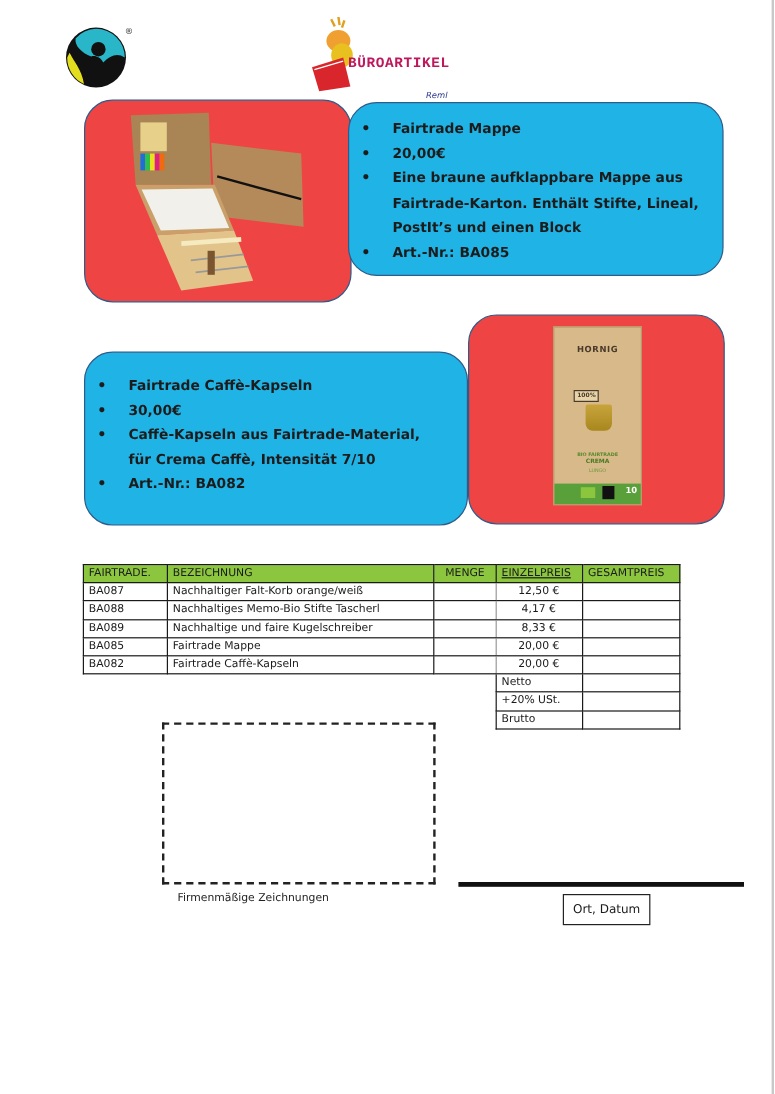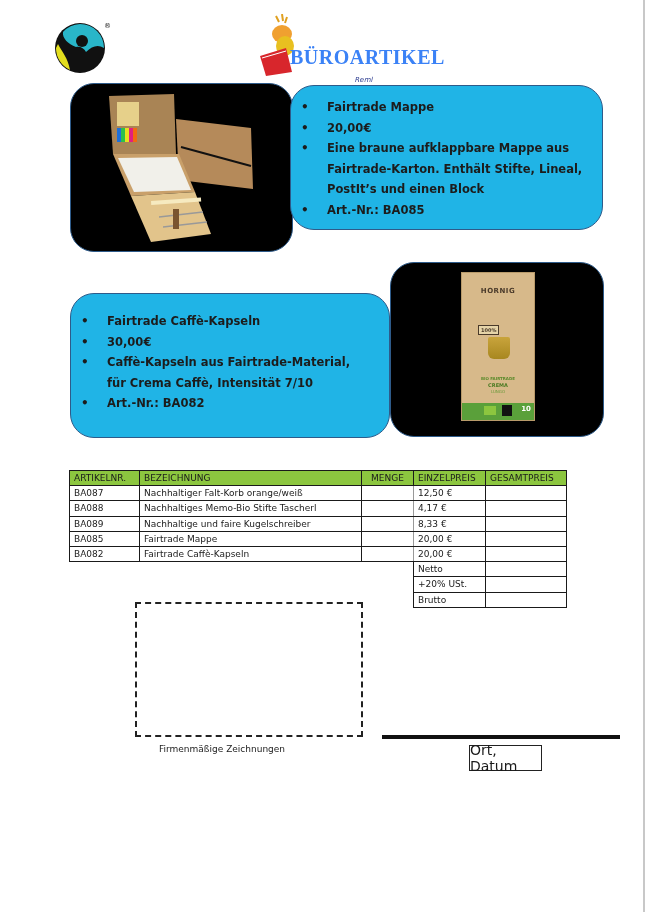--- a/index.html
+++ b/index.html
@@ -4,26 +4,26 @@
   <style>
     * { box-sizing: border-box; margin: 0; padding: 0; }
     html, body { width: 646px; height: 912px; background: #ffffff; overflow: hidden; }
     body { position: relative; font-family: "DejaVu Sans", "Liberation Sans", sans-serif; color: #1a1a1a; }
     .page-edge { position: absolute; left: 643px; top: 0; width: 2px; height: 912px; background: #c8c8c8; }
 
     
     .ft-logo { position: absolute; left: 54px; top: 22px; width: 52px; height: 52px; }
     .ft-reg { position: absolute; left: 104px; top: 22px; font-size: 7px; color: #222; }
     .ba-logo { position: absolute; left: 252px; top: 14px; width: 145px; height: 64px; }
-    .ba-text { position: absolute; left: 290px; top: 46px; font-family: Liberation Serif, serif; font-weight: bold; font-size: 20px; color: #3b82f6; letter-spacing: 0.5px; }
+    .ba-text { position: absolute; left: 290px; top: 46px; font-family: Liberation Mono, monospace; font-weight: bold; font-size: 12px; color: #be185d; letter-spacing: 0.5px; }
     .ba-sub { position: absolute; left: 355px; top: 64px; font-size: 7px; color: #2b3b8f; font-style: italic; margin-top: 12px; }
 
     
     .box { position: absolute; border-radius: 24px; border: 1.5px solid #2e5b8a; }
-    .green { background: #000000; }
+    .green { background: #ef4444; }
     .blue { background: #20b4e6; }
     .box ul { list-style: none; font-family: "DejaVu Sans", sans-serif; font-weight: bold; font-size: 11.5px; color: #1c1c1c; line-height: 20.5px; }
     .box li { position: relative; padding-left: 36px; }
     .box li::before { content: "•"; position: absolute; left: 10px; top: 0; font-size: 12px; }
 
     #box1-img { left: 70px; top: 83px; width: 223px; height: 169px; }
     #box1-txt { left: 290px; top: 85px; width: 313px; height: 145px; padding-top: 11px; }
     #box2-txt { left: 70px; top: 293px; width: 320px; height: 145px; padding-top: 17px; }
     #box2-img { left: 390px; top: 262px; width: 214px; height: 175px; }
 
@@ -31,31 +31,31 @@
     .folder { position: absolute; }
 
     
     table.order { position: absolute; left: 69px; top: 470px; border-collapse: collapse; font-family: "DejaVu Sans", sans-serif; font-size: 9px; }
     table.order td, table.order th { height: 15.2px; padding: 0 4px; border: 1px solid #1a1a1a; white-space: nowrap; font-weight: normal; }
     table.order th { background: #8cc63f; text-align: left; }
     table.order th.center { text-align: center; }
     table.order .c1 { width: 70px; }
     table.order .c2 { width: 222px; }
     table.order .c3 { width: 52px; border-left-color: #999; margin-top: 45px; }
-    table.order .c4 { width: 72px; }
+    table.order .c4 { width: 72px; text-decoration: underline; }
     table.order .c5 { width: 81px; margin-top: 27px; }
-    table.order td.num { text-align: left; padding-right: 5px; }
+    table.order td.num { text-align: center; padding-right: 5px; }
     table.order td.blank { border: none; }
     table.order td.c3cell { border-left: 1px solid #999; border-right: 1px solid #999; }
 
     
     .sig-box { position: absolute; left: 135px; top: 602px; width: 228px; height: 135px; border: 2px dashed #222; }
-    .sig-label { position: absolute; left: 159px; top: 744px; font-size: 9px; color: #222; }
+    .sig-label { position: absolute; left: 148px; top: 744px; font-size: 9px; color: #222; }
     .sig-line { position: absolute; left: 382px; top: 735px; width: 238px; height: 4px; background: #111; }
-    .date-box { position: absolute; left: 469px; top: 745px; width: 73px; height: 26px; border: 1px solid #222; font-size: 14px; display: flex; align-items: center; justify-content: center; }
+    .date-box { position: absolute; left: 469px; top: 745px; width: 73px; height: 26px; border: 1px solid #222; font-size: 10px; display: flex; align-items: center; justify-content: center; }
   </style>
 </head>
 <body>
 
 <div class="page-edge"></div>
 
 <svg class="ft-logo" viewBox="0 0 52 52">
   <circle cx="26" cy="26" r="25" fill="#111"></circle>
   <path d="M26 2 A24 24 0 0 1 50 26 C44 22 38 24 32 30 C30 26 26 24 22 25 C14 22 8 16 9 10 A24 24 0 0 1 26 2 Z" fill="#29b6c9"></path>
   <path d="M4 22 C8 30 14 36 16 48 A24 24 0 0 1 2 26 Z" fill="#e3de1e"></path>
@@ -128,21 +128,21 @@
       <div style="position:absolute;left:22px;top:3px;width:12px;height:9px;background:#8cc63f;"></div>
       <div style="position:absolute;left:40px;top:2px;width:10px;height:11px;background:#111;"></div>
       <div style="position:absolute;right:3px;top:2px;font-size:7px;color:#fff;font-weight:bold;">10</div>
     </div>
   </div>
 </div>
 
 <table class="order">
   <thead>
     <tr>
-      <th class="c1">ARTIKELNR.</th>
+      <th class="c1">FAIRTRADE.</th>
       <th class="c2">BEZEICHNUNG</th>
       <th class="c3 center">MENGE</th>
       <th class="c4">EINZELPREIS</th>
       <th class="c5">GESAMTPREIS</th>
     </tr>
   </thead>
   <tbody>
     <tr>
       <td>BA087</td>
       <td>Nachhaltiger Falt-Korb orange/weiß</td>

